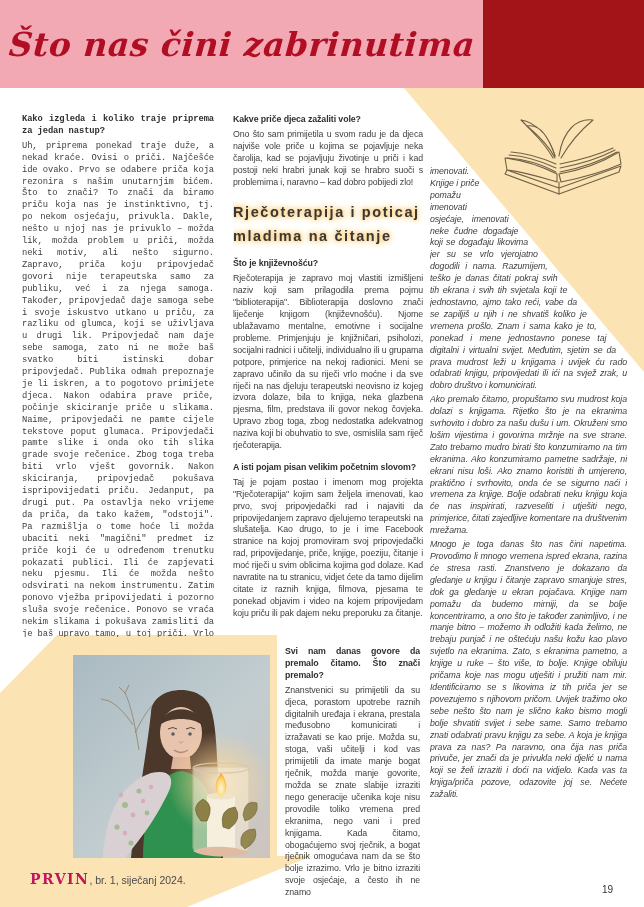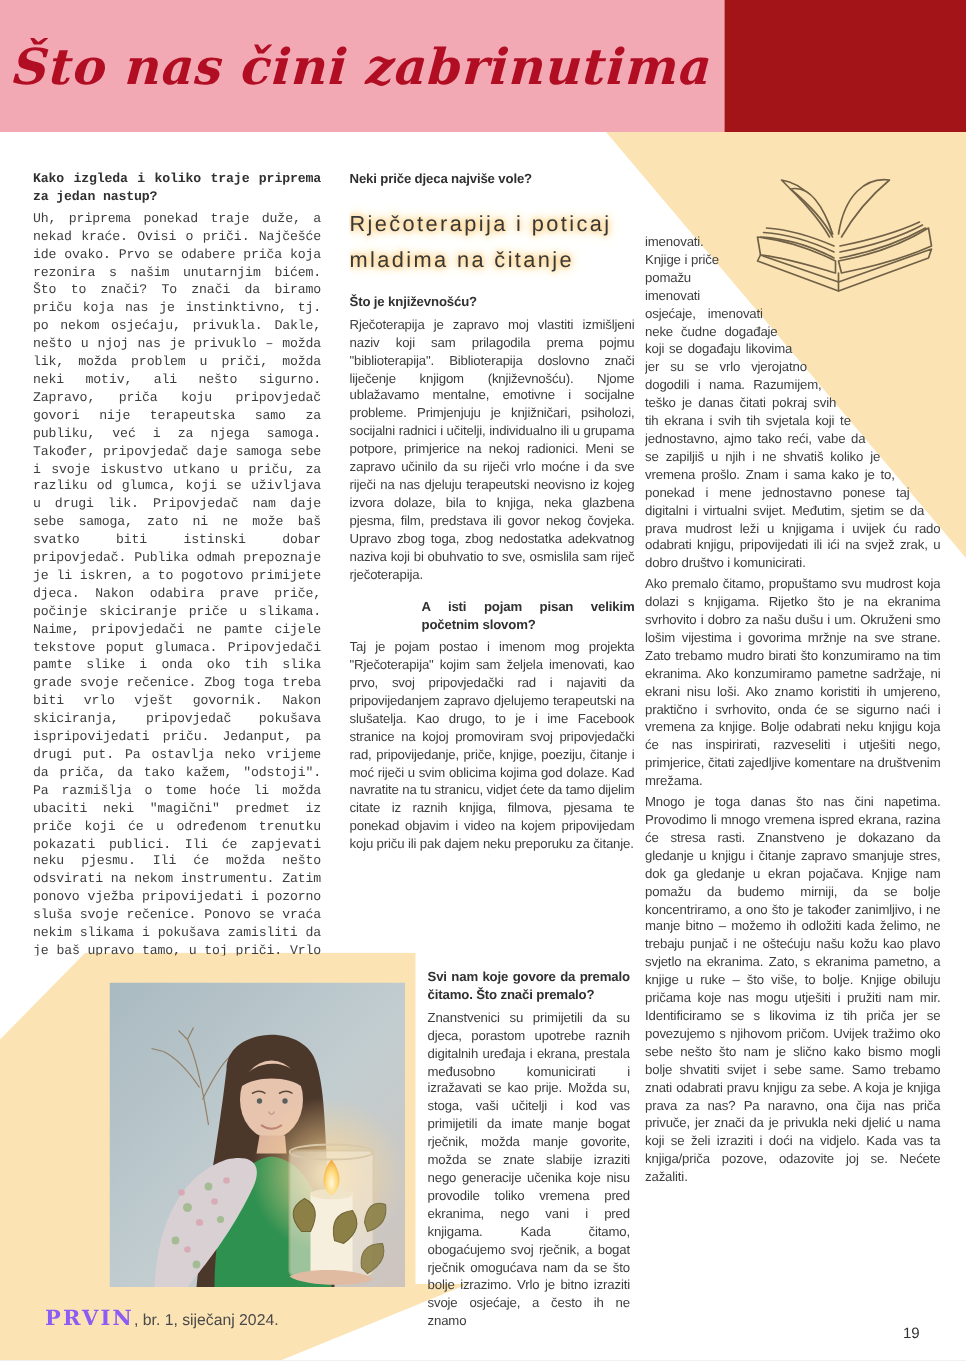--- a/index.html
+++ b/index.html
@@ -23,36 +23,36 @@
     clip-path:polygon(57px 0,277px 0,277px 221px,312px 221px,187px 272px,0 272px,0 58px);}
   
   .book-illu{position:absolute;left:497px;top:110px;width:132px;height:92px;}
   .photo{position:absolute;left:73px;top:655px;width:197px;height:203px;overflow:hidden;}
   
   .col{position:absolute;font-size:8.8px;line-height:11.9px;text-align:justify;
     letter-spacing:-.1px;overflow:hidden;}
   .col1{left:22px;top:114px;width:192px;height:523px;font-family:Liberation Mono, monospace;}
   .col2a{left:233px;top:114px;width:190px;height:523px;}
   .col2b{left:285px;top:646px;width:135px;height:258px;}
-  .col3{left:430px;top:100px;width:197px;height:796px;}
+  .col3{left:430px;top:110px;width:197px;height:796px;font-style:italic;}
   .q{font-weight:bold;color:#303030;margin:0 0 3px 0;}
-  .q-gap{margin-top:10px;margin-left:48px;}
+  .q-gap{margin-top:10px;}
   .a{margin:0 0 2px 0;}
   .section-heading{
-    font-weight:normal;font-size:14.5px;line-height:24px;letter-spacing:1.6px;color:#383838;
+    font-weight:bold;font-size:14.5px;line-height:24px;letter-spacing:1.6px;color:#383838;
     margin:12px 0 10px 0;text-align:left;
     text-shadow:0 0 3px #ffcf7e,0 0 6px #ffc868,0 0 9px #ffd99a;
   }
   .diag-spacer{float:right;width:197px;height:240px;
     shape-outside:polygon(0 0,197px 0,197px 240px);shape-margin:5px;}
   .byline{font-weight:bold;color:#2f2f2f;text-align:right;margin-top:14px;font-size:9px;}
   
   .footer{position:absolute;left:30px;top:870px;white-space:nowrap;}
   .footer .mag{font-family:"DejaVu Serif",serif;font-weight:bold;font-size:14px;
-    letter-spacing:1.5px;color:#8b5cf6;}
+    letter-spacing:1.5px;color:#be185d;}
   .footer .issue{font-size:10.5px;color:#4a4a4a;}
   .page-num{position:absolute;left:602px;top:884px;font-size:10px;color:#333333;}
 </style>
 </head>
 <body>
 
 <div class="page">
 
   <div class="banner-pink">
     <div class="masthead-title">Što nas čini zabrinutima</div>
@@ -162,30 +162,31 @@
 
     <path d="M120,196 C130,190 166,190 176,198 C166,203 130,203 120,196 Z" fill="#e0bba2"></path>
   </svg>
 
   <div class="col col1">
     <p class="q">Kako izgleda i koliko traje priprema za jedan nastup?</p>
     <p class="a">Uh, priprema ponekad traje duže, a nekad kraće. Ovisi o priči. Najčešće ide ovako. Prvo se odabere priča koja rezonira s našim unutarnjim bićem. Što to znači? To znači da biramo priču koja nas je instinktivno, tj. po nekom osjećaju, privukla. Dakle, nešto u njoj nas je privuklo – možda lik, možda problem u priči, možda neki motiv, ali nešto sigurno. Zapravo, priča koju pripovjedač govori nije terapeutska samo za publiku, već i za njega samoga. Također, pripovjedač daje samoga sebe i svoje iskustvo utkano u priču, za razliku od glumca, koji se uživljava u drugi lik. Pripovjedač nam daje sebe samoga, zato ni ne može baš svatko biti istinski dobar pripovjedač. Publika odmah prepoznaje je li iskren, a to pogotovo primijete djeca. Nakon odabira prave priče, počinje skiciranje priče u slikama. Naime, pripovjedači ne pamte cijele tekstove poput glumaca. Pripovjedači pamte slike i onda oko tih slika grade svoje rečenice. Zbog toga treba biti vrlo vješt govornik. Nakon skiciranja, pripovjedač pokušava ispripovijedati priču. Jedanput, pa drugi put. Pa ostavlja neko vrijeme da priča, da tako kažem, "odstoji". Pa razmišlja o tome hoće li možda ubaciti neki "magični" predmet iz priče koji će u određenom trenutku pokazati publici. Ili će zapjevati neku pjesmu. Ili će možda nešto odsvirati na nekom instrumentu. Zatim ponovo vježba pripovijedati i pozorno sluša svoje rečenice. Ponovo se vraća nekim slikama i pokušava zamisliti da je baš upravo tamo, u toj priči. Vrlo je bitno "biti" u priči. Pripovjedač nas vodi na putovanje u taj svijet priče. Međutim, da bi nas odveo, on sam mora biti tamo. Zato se i često kaže na kraju pripovijedanja: "I ja sam tamo bio..." Ovo sve traje toliko dugo koliko je potrebno da priča postane dijelom pripovjedača. Kao da mu je to nešto urođeno i da jednostavno klizi niz jezik. Neki pripovjedači kažu da su potrebna i do četiri tjedna da neka priča zbilja sjedne. Možemo zaključiti da je to individualno.</p>
   </div>
 
   <div class="col col2a">
-    <p class="q">Neki priče djeca najviše vole?</p>
+    <p class="q">Kakve priče djeca zažaliti vole?</p>
+    <p class="a">Ono što sam primijetila u svom radu je da djeca najviše vole priče u kojima se pojavljuje neka čarolija, kad se pojavljuju životinje u priči i kad postoji neki hrabri junak koji se hrabro suoči s problemima i, naravno – kad dobro pobijedi zlo!</p>
     <h2 class="section-heading">Rječoterapija i poticaj mladima na čitanje</h2>
     <p class="q">Što je književnošću?</p>
     <p class="a">Rječoterapija je zapravo moj vlastiti izmišljeni naziv koji sam prilagodila prema pojmu "biblioterapija". Biblioterapija doslovno znači liječenje knjigom (književnošću). Njome ublažavamo mentalne, emotivne i socijalne probleme. Primjenjuju je knjižničari, psiholozi, socijalni radnici i učitelji, individualno ili u grupama potpore, primjerice na nekoj radionici. Meni se zapravo učinilo da su riječi vrlo moćne i da sve riječi na nas djeluju terapeutski neovisno iz kojeg izvora dolaze, bila to knjiga, neka glazbena pjesma, film, predstava ili govor nekog čovjeka. Upravo zbog toga, zbog nedostatka adekvatnog naziva koji bi obuhvatio to sve, osmislila sam riječ rječoterapija.</p>
     <p class="q q-gap">A isti pojam pisan velikim početnim slovom?</p>
     <p class="a">Taj je pojam postao i imenom mog projekta "Rječoterapija" kojim sam željela imenovati, kao prvo, svoj pripovjedački rad i najaviti da pripovijedanjem zapravo djelujemo terapeutski na slušatelja. Kao drugo, to je i ime Facebook stranice na kojoj promoviram svoj pripovjedački rad, pripovijedanje, priče, knjige, poeziju, čitanje i moć riječi u svim oblicima kojima god dolaze. Kad navratite na tu stranicu, vidjet ćete da tamo dijelim citate iz raznih knjiga, filmova, pjesama te ponekad objavim i video na kojem pripovijedam koju priču ili pak dajem neku preporuku za čitanje.</p>
   </div>
 
   <div class="col col2b">
-    <p class="q">Svi nam koje govore da premalo čitamo. Što znači premalo?</p>
+    <p class="q">Svi nam danas govore da premalo čitamo. Što znači premalo?</p>
     <p class="a">Znanstvenici su primijetili da su djeca, porastom upotrebe raznih digitalnih uređaja i ekrana, prestala međusobno komunicirati i izražavati se kao prije. Možda su, stoga, vaši učitelji i kod vas primijetili da imate manje bogat rječnik, možda manje govorite, možda se znate slabije izraziti nego generacije učenika koje nisu provodile toliko vremena pred ekranima, nego vani i pred knjigama. Kada čitamo, obogaćujemo svoj rječnik, a bogat rječnik omogućava nam da se što bolje izrazimo. Vrlo je bitno izraziti svoje osjećaje, a često ih ne znamo</p>
   </div>
 
   <div class="col col3">
     <div class="diag-spacer"></div>
     <p class="a">imenovati. Knjige i priče pomažu imenovati osjećaje, imenovati neke čudne događaje koji se događaju likovima jer su se vrlo vjerojatno dogodili i nama. Razumijem, teško je danas čitati pokraj svih tih ekrana i svih tih svjetala koji te jednostavno, ajmo tako reći, vabe da se zapiljiš u njih i ne shvatiš koliko je vremena prošlo. Znam i sama kako je to, ponekad i mene jednostavno ponese taj digitalni i virtualni svijet. Međutim, sjetim se da prava mudrost leži u knjigama i uvijek ću rado odabrati knjigu, pripovijedati ili ići na svjež zrak, u dobro društvo i komunicirati.</p>
     <p class="a">Ako premalo čitamo, propuštamo svu mudrost koja dolazi s knjigama. Rijetko što je na ekranima svrhovito i dobro za našu dušu i um. Okruženi smo lošim vijestima i govorima mržnje na sve strane. Zato trebamo mudro birati što konzumiramo na tim ekranima. Ako konzumiramo pametne sadržaje, ni ekrani nisu loši. Ako znamo koristiti ih umjereno, praktično i svrhovito, onda će se sigurno naći i vremena za knjige. Bolje odabrati neku knjigu koja će nas inspirirati, razveseliti i utješiti nego, primjerice, čitati zajedljive komentare na društvenim mrežama.</p>
     <p class="a">Mnogo je toga danas što nas čini napetima. Provodimo li mnogo vremena ispred ekrana, razina će stresa rasti. Znanstveno je dokazano da gledanje u knjigu i čitanje zapravo smanjuje stres, dok ga gledanje u ekran pojačava. Knjige nam pomažu da budemo mirniji, da se bolje koncentriramo, a ono što je također zanimljivo, i ne manje bitno – možemo ih odložiti kada želimo, ne trebaju punjač i ne oštećuju našu kožu kao plavo svjetlo na ekranima. Zato, s ekranima pametno, a knjige u ruke – što više, to bolje. Knjige obiluju pričama koje nas mogu utješiti i pružiti nam mir. Identificiramo se s likovima iz tih priča jer se povezujemo s njihovom pričom. Uvijek tražimo oko sebe nešto što nam je slično kako bismo mogli bolje shvatiti svijet i sebe same. Samo trebamo znati odabrati pravu knjigu za sebe. A koja je knjiga prava za nas? Pa naravno, ona čija nas priča privuče, jer znači da je privukla neki djelić u nama koji se želi izraziti i doći na vidjelo. Kada vas ta knjiga/priča pozove, odazovite joj se. Nećete zažaliti.</p>
   </div>
 

